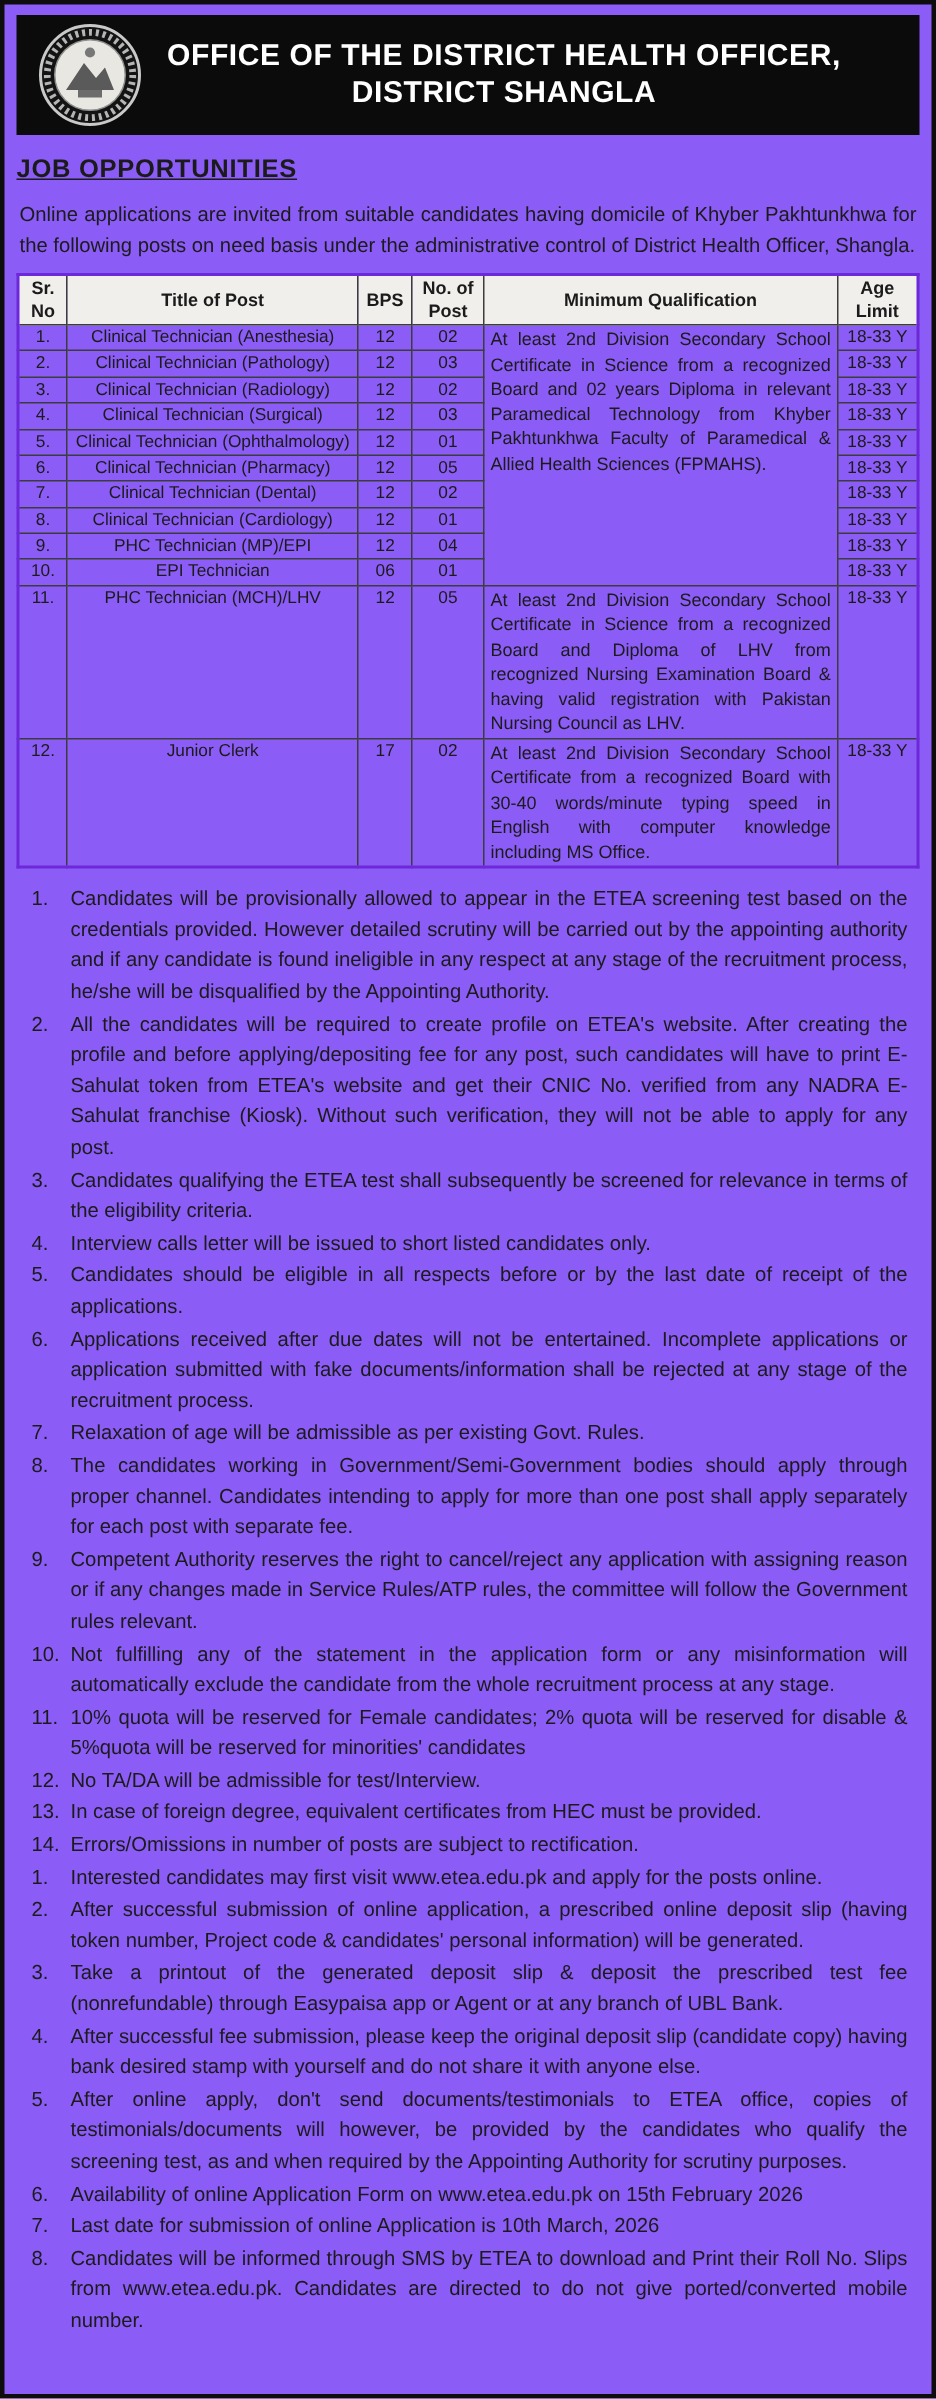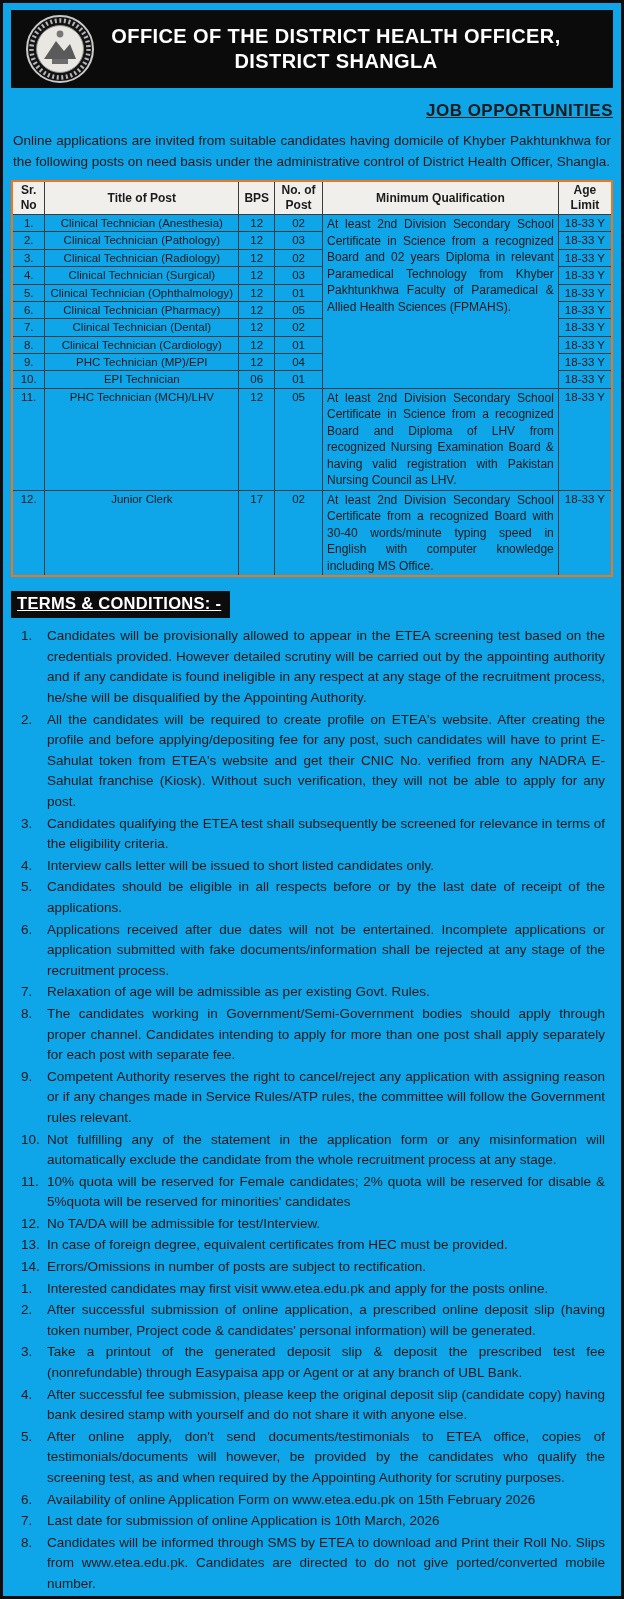--- a/index.html
+++ b/index.html
@@ -6,53 +6,53 @@
   html, body { margin: 0; padding: 0; }
   body {
     width: 624px; height: 1599px;
     font-family: "Liberation Sans", sans-serif;
     background: #f1efec;
     color: #1b1b1b;
   }
   .page {
     width: 624px; height: 1599px;
     border: 3px solid #0d0d0d;
-    background: #0ea5e9;
+    background: #8b5cf6;
     padding: 7px 8px 8px 8px;
     display: flex; flex-direction: column;
   }
   
   .header-bar {
     background: #0b0b0b; color: #fff;
     height: 80px; display: flex; align-items: center;
     padding: 4px 10px;
   }
   .logo-wrap { width: 78px; flex: 0 0 78px; display:flex; align-items:center; justify-content:center; }
   .header-titles { flex: 1; text-align: center; padding-right: 30px; }
   .header-titles .l1, .header-titles .l2 {
     font-weight: bold; font-size: 20px; letter-spacing: .4px; line-height: 1.25;
   }
   
   .section-title {
-    text-align: right; font-weight: bold; font-size: 17px;
+    text-align: left; font-weight: bold; font-size: 17px;
     text-decoration: underline; letter-spacing: .5px;
     margin: 13px 0 9px 0;
   }
   .intro {
     font-size: 13.5px; line-height: 21px; text-align: justify;
     margin: 0 2px 8px 2px;
   }
   
   table.posts {
     border-collapse: collapse; width: 100%;
     font-size: 11.5px; line-height: 1.25;
     margin-bottom: 10px;
   }
   table.posts th, table.posts td { border: 1px solid #3c3c3c; padding: 1px 4px; }
-  table.posts { border: 2px solid #f97316; }
+  table.posts { border: 2px solid #6d28d9; }
   table.posts th { font-weight: bold; text-align: center; font-size: 12px; height: 30px; background: #f1efec; }
   td.c { text-align: center; }
   td.title-cell { text-align: center; padding-left: 6px; }
   td.qual {
     vertical-align: top; text-align: justify; font-size: 12px;
     line-height: 16.5px; padding: 2px 6px;
   }
   tr.post-row td { height: 16px; }
   col.w-sr { width: 33px; } col.w-title { width: 196px; } col.w-bps { width: 36px; }
   col.w-posts { width: 48px; } col.w-qual { width: 239px; } col.w-age { width: 54px; }
@@ -201,23 +201,20 @@
         <td class="c" style="vertical-align:top">12.</td>
         <td class="title-cell" style="vertical-align:top">Junior Clerk</td>
         <td class="c" style="vertical-align:top">17</td>
         <td class="c" style="vertical-align:top">02</td>
         <td class="qual">At least 2nd Division Secondary School Certificate from a recognized Board with 30-40 words/minute typing speed in English with computer knowledge including MS Office.</td>
         <td class="c" style="vertical-align:top">18-33 Y</td>
       </tr>
     </tbody>
   </table>
 
-  <div>
-    <div class="black-heading"><span>TERMS &amp; CONDITIONS: -</span></div>
-  </div>
   <ol class="numbered">
     <li>Candidates will be provisionally allowed to appear in the ETEA screening test based on the credentials provided. However detailed scrutiny will be carried out by the appointing authority and if any candidate is found ineligible in any respect at any stage of the recruitment process, he/she will be disqualified by the Appointing Authority.</li>
     <li>All the candidates will be required to create profile on ETEA's website. After creating the profile and before applying/depositing fee for any post, such candidates will have to print E-Sahulat token from ETEA's website and get their CNIC No. verified from any NADRA E-Sahulat franchise (Kiosk). Without such verification, they will not be able to apply for any post.</li>
     <li>Candidates qualifying the ETEA test shall subsequently be screened for relevance in terms of the eligibility criteria.</li>
     <li>Interview calls letter will be issued to short listed candidates only.</li>
     <li>Candidates should be eligible in all respects before or by the last date of receipt of the applications.</li>
     <li>Applications received after due dates will not be entertained. Incomplete applications or application submitted with fake documents/information shall be rejected at any stage of the recruitment process.</li>
     <li>Relaxation of age will be admissible as per existing Govt. Rules.</li>
     <li>The candidates working in Government/Semi-Government bodies should apply through proper channel. Candidates intending to apply for more than one post shall apply separately for each post with separate fee.</li>
     <li>Competent Authority reserves the right to cancel/reject any application with assigning reason or if any changes made in Service Rules/ATP rules, the committee will follow the Government rules relevant.</li>

